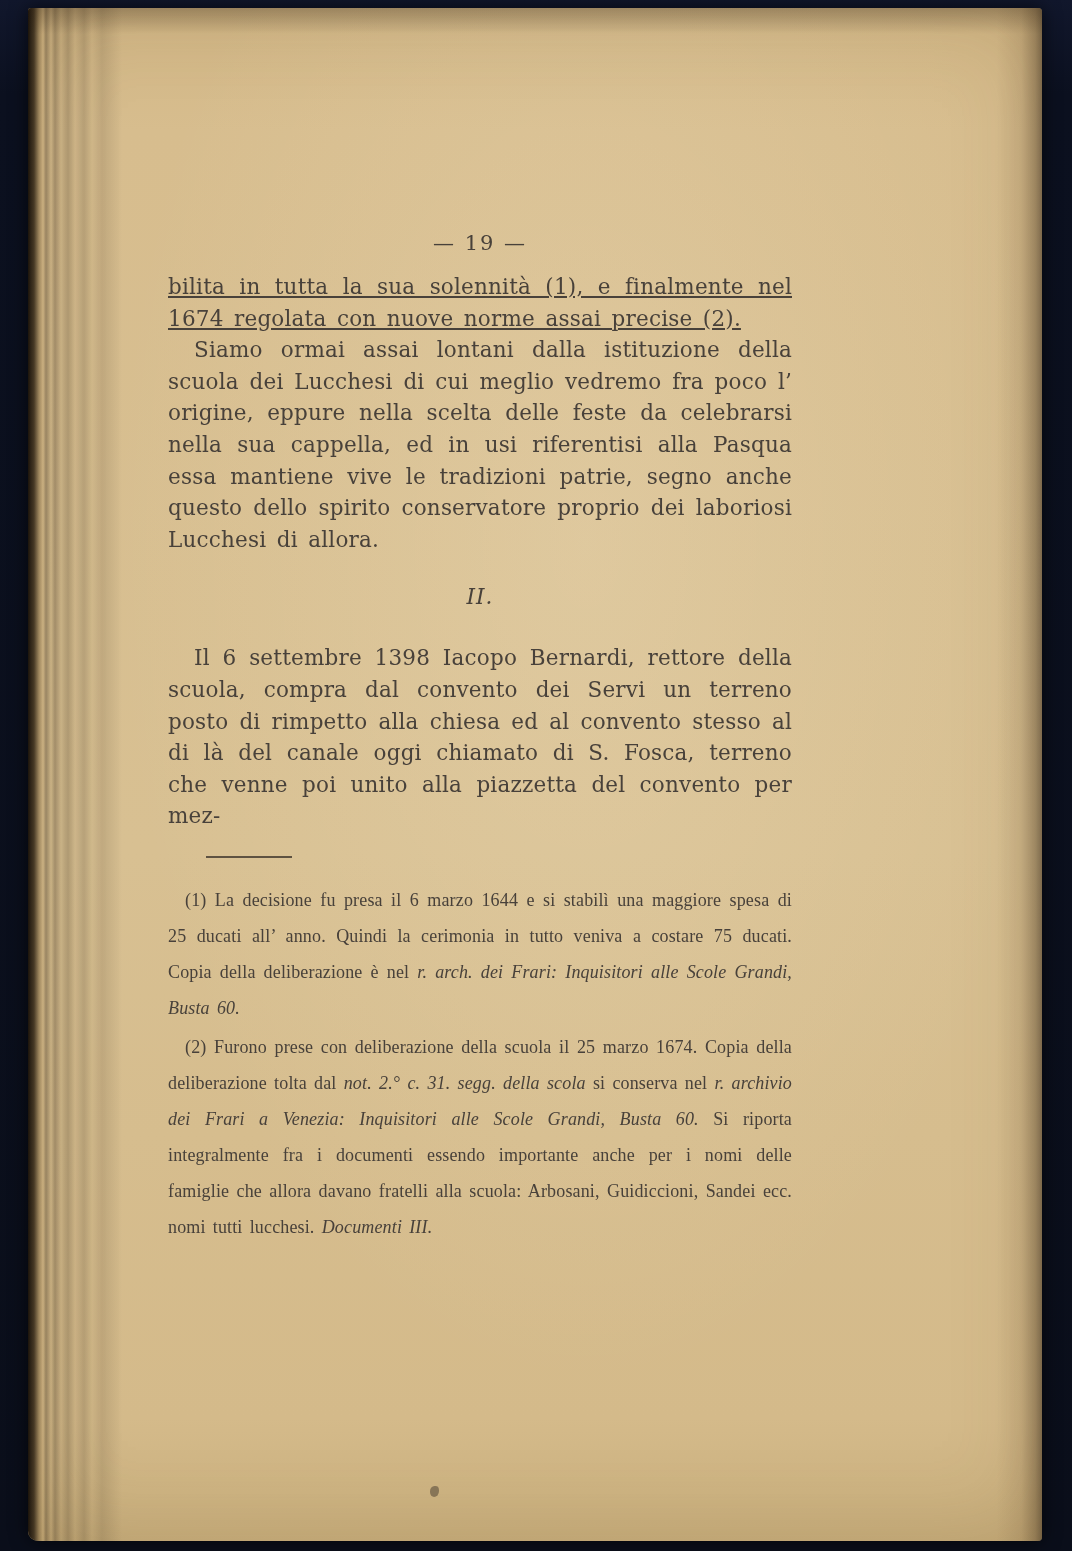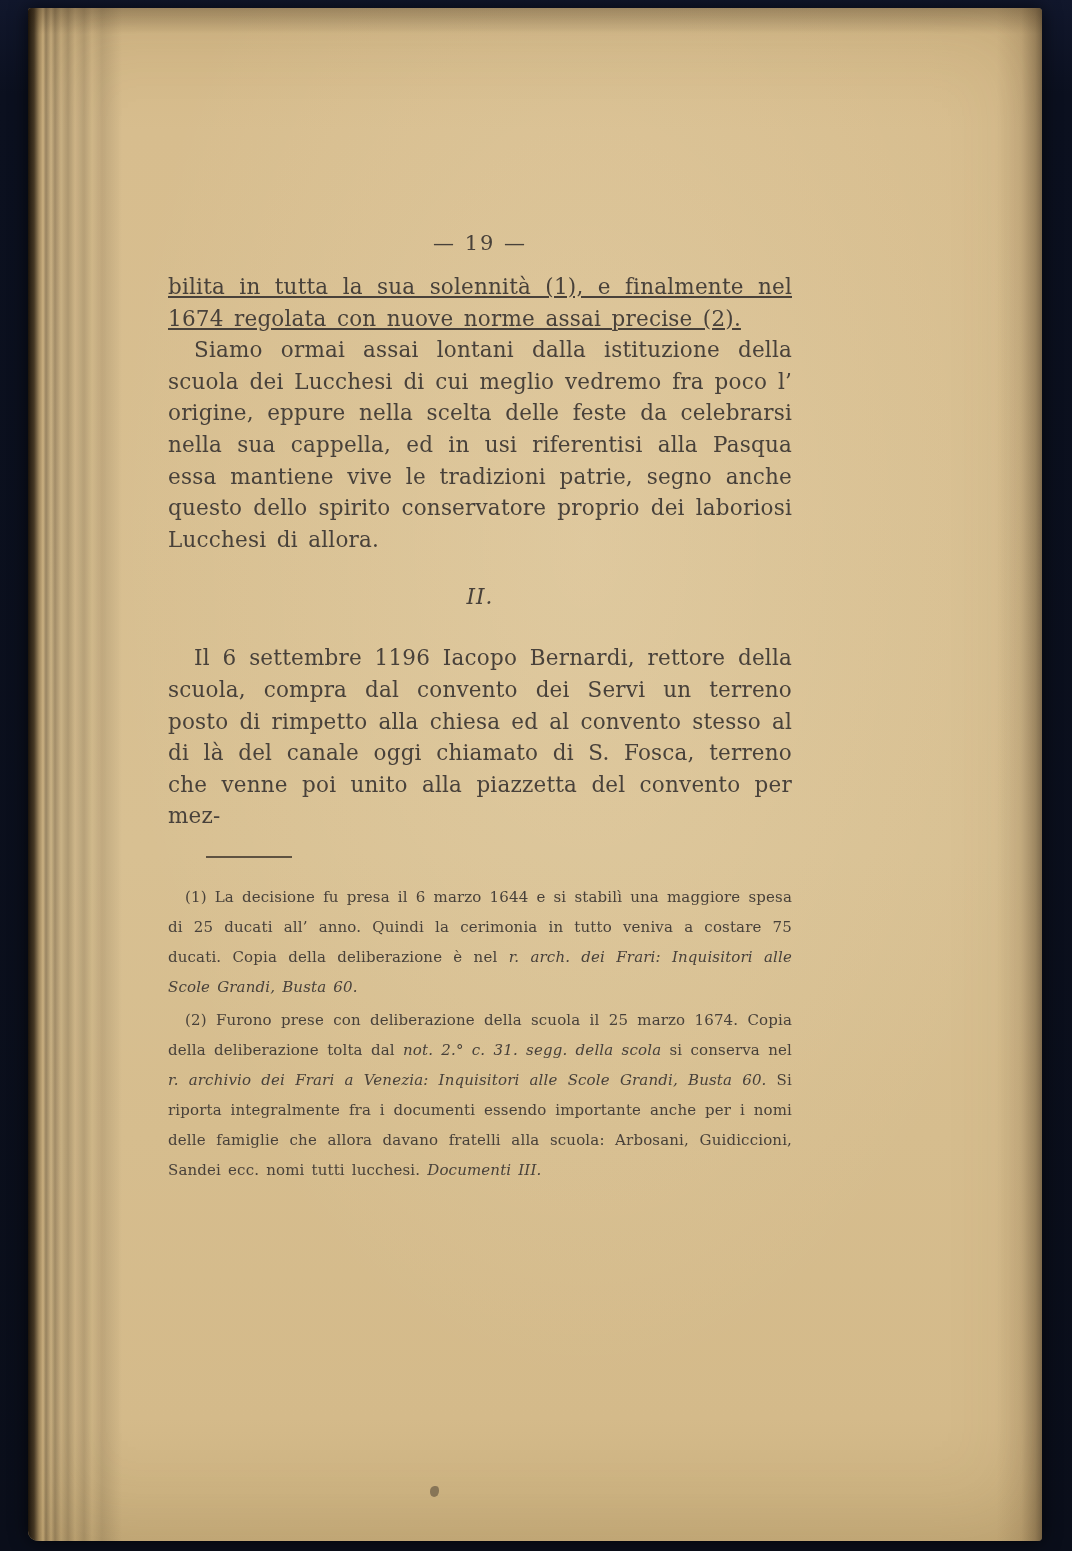--- a/index.html
+++ b/index.html
@@ -103,26 +103,27 @@
     letter-spacing: 1px;
     font-style: italic;
   }
   .footnote-rule {
     width: 86px;
     margin: 24px 0 24px 38px;
     border-top: 2px solid rgba(72, 62, 50, 0.85);
   }
   .footnote {
     margin: 0 0 3px 0;
-    font-size: 15px;
-    line-height: 30px;
+    font-size: 18px;
+    line-height: 36px;
     text-align: justify;
     text-indent: 17px;
     word-spacing: 0.14em;
     letter-spacing: 0.15px;
+    font-family: Liberation Serif, serif;
   }
   .footnote em {
     font-style: italic;
   }
   .ink-mark {
     position: absolute;
     left: 402px;
     top: 1478px;
     width: 9px;
     height: 11px;
@@ -140,21 +141,21 @@
     <div class="top-shade"></div>
 
     <div class="content">
       <div class="page-number">— 19 —</div>
 
       <p class="para no-indent">bilita in tutta la sua solennità (1), e finalmente nel 1674 regolata con nuove norme assai precise (2).</p>
       <p class="para">Siamo ormai assai lontani dalla istituzione della scuola dei Lucchesi di cui meglio vedremo fra poco l’ origine, eppure nella scelta delle feste da celebrarsi nella sua cappella, ed in usi riferentisi alla Pasqua essa mantiene vive le tradizioni patrie, segno anche questo dello spirito conservatore proprio dei laboriosi Lucchesi di allora.</p>
 
       <h2 class="section-heading">II.</h2>
 
-      <p class="para">Il 6 settembre 1196 Iacopo Bernardi, rettore della scuola, compra dal convento dei Servi un terreno posto di rimpetto alla chiesa ed al convento stesso al di là del canale oggi chiamato di S. Fosca, terreno che venne poi unito alla piazzetta del convento per mez-</p>
+      <p class="para">Il 6 settembre 1398 Iacopo Bernardi, rettore della scuola, compra dal convento dei Servi un terreno posto di rimpetto alla chiesa ed al convento stesso al di là del canale oggi chiamato di S. Fosca, terreno che venne poi unito alla piazzetta del convento per mez-</p>
 
       <div class="footnote-rule"></div>
 
       <p class="footnote"><span>(1) La decisione fu presa il 6 marzo 1644 e si stabilì una maggiore spesa di 25 ducati all’ anno. Quindi la cerimonia in tutto veniva a costare 75 ducati. Copia della deliberazione è nel </span><em>r. arch. dei Frari: Inquisitori alle Scole Grandi, Busta 60.</em></p>
       <p class="footnote"><span>(2) Furono prese con deliberazione della scuola il 25 marzo 1674. Copia della deliberazione tolta dal </span><em>not. 2.° c. 31. segg. della scola</em><span> si conserva nel </span><em>r. archivio dei Frari a Venezia: Inquisitori alle Scole Grandi, Busta 60.</em><span> Si riporta integralmente fra i documenti essendo importante anche per i nomi delle famiglie che allora davano fratelli alla scuola: Arbosani, Guidiccioni, Sandei ecc. nomi tutti lucchesi. </span><em>Documenti III.</em></p>
     </div>
 
     <div class="ink-mark"></div>
   </div>
 </div>

